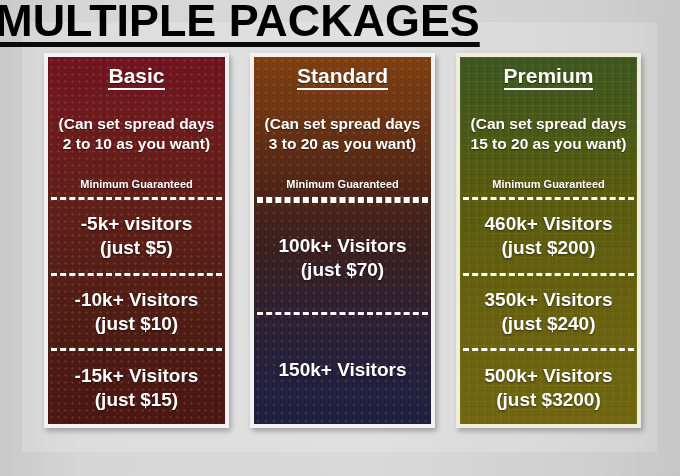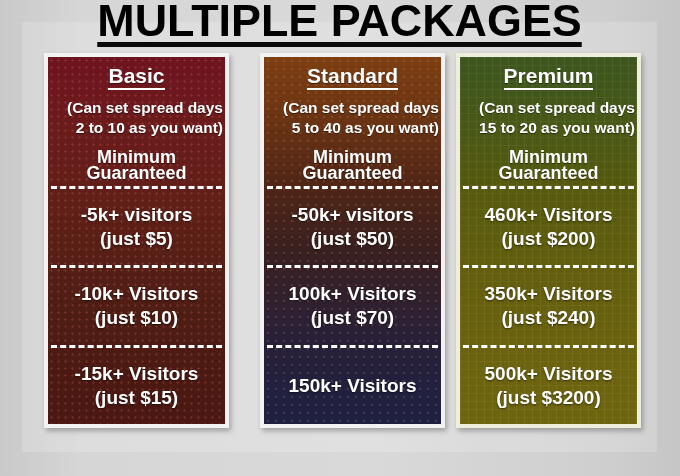--- a/index.html
+++ b/index.html
@@ -34,21 +34,20 @@
 
   
   .title-wrap {
     position: absolute;
     left: 0;
     top: 0;
     width: 680px;
     height: 48px;
     display: flex;
     align-items: flex-start;
-    justify-content: center;
   }
   .title {
     font-family: "Liberation Sans Narrow", "Liberation Sans", sans-serif;
     font-weight: bold;
     font-size: 44px;
     line-height: 40px;
     letter-spacing: 0px;
     color: #000000;
     transform: scaleX(1.02);
     transform-origin: center top;
@@ -91,21 +90,21 @@
     z-index: 0;
   }
   .card-tex {
     position: absolute;
     inset: 0;
     z-index: 1;
     opacity: 0.30;
   }
 
   #card-basic   { left: 44px; }
-  #card-standard{ left: 260px; }
+  #card-standard{ left: 250px; }
   #card-premium { left: 456px; border-color: #efeedd; }
 
   
   #card-basic .card-bg {
     background: linear-gradient(to bottom, #6e1420 0%, #6b1b1c 18%, #5e2018 42%, #4e1d14 70%, #4a1712 100%);
   }
   #card-basic .card-tex {
     background-image: radial-gradient(circle at 50% 50%, rgba(255,150,130,0.55) 1.0px, rgba(0,0,0,0) 1.3px);
     background-size: 7px 7px;
   }
@@ -137,36 +136,36 @@
     font-family: "Liberation Sans Narrow", "Liberation Sans", sans-serif;
     font-weight: bold;
     font-size: 21px;
     line-height: 25px;
     color: #ffffff;
     border-bottom: 2px solid #ffffff;
     padding-bottom: 0px;
     text-shadow: 0 1px 1px rgba(0,0,0,0.5);
   }
   .card-sub {
-    margin-top: 8px;
+    margin-top: 24px;
     font-family: "Liberation Sans Narrow", "Liberation Sans", sans-serif;
     font-weight: bold;
     font-size: 15.5px;
     line-height: 20px;
     color: #ffffff;
-    text-align: right;
+    text-align: center;
     padding: 0 2px;
     text-shadow: 0 1px 1px rgba(0,0,0,0.5);
   }
   .card-guar {
-    margin-top: 11px;
+    margin-top: 22px;
     margin-bottom: 5px;
     font-family: "Liberation Sans Narrow", "Liberation Sans", sans-serif;
     font-weight: bold;
-    font-size: 18px;
+    font-size: 11px;
     line-height: 16px;
     color: #ffffff;
     text-align: center;
     text-shadow: 0 1px 1px rgba(0,0,0,0.5);
   }
 
   .divider {
     height: 0;
     margin: 0 3px;
     border-top: 3px dashed #ffffff;
@@ -243,29 +242,25 @@
 
     <div class="card" id="card-standard">
       <div class="card-bg"></div>
       <div class="card-tex"></div>
       <div class="card-body">
         <div class="card-head">
           <span class="card-title">Standard</span>
         </div>
         <div class="card-sub">
           <div>(Can set spread days</div>
-          <div>5 to 40 as you want)</div>
+          <div>3 to 20 as you want)</div>
         </div>
         <div class="card-guar">Minimum Guaranteed</div>
         <div class="divider"></div>
         <div class="tiers">
-          <div class="tier">
-            <div class="tier-line">-50k+ visitors</div>
-            <div class="tier-line">(just $50)</div>
-          </div>
           <div class="divider"></div>
           <div class="tier">
             <div class="tier-line">100k+ Visitors</div>
             <div class="tier-line">(just $70)</div>
           </div>
           <div class="divider"></div>
           <div class="tier">
             <div class="tier-line">150k+ Visitors</div>
           </div>
         </div>

